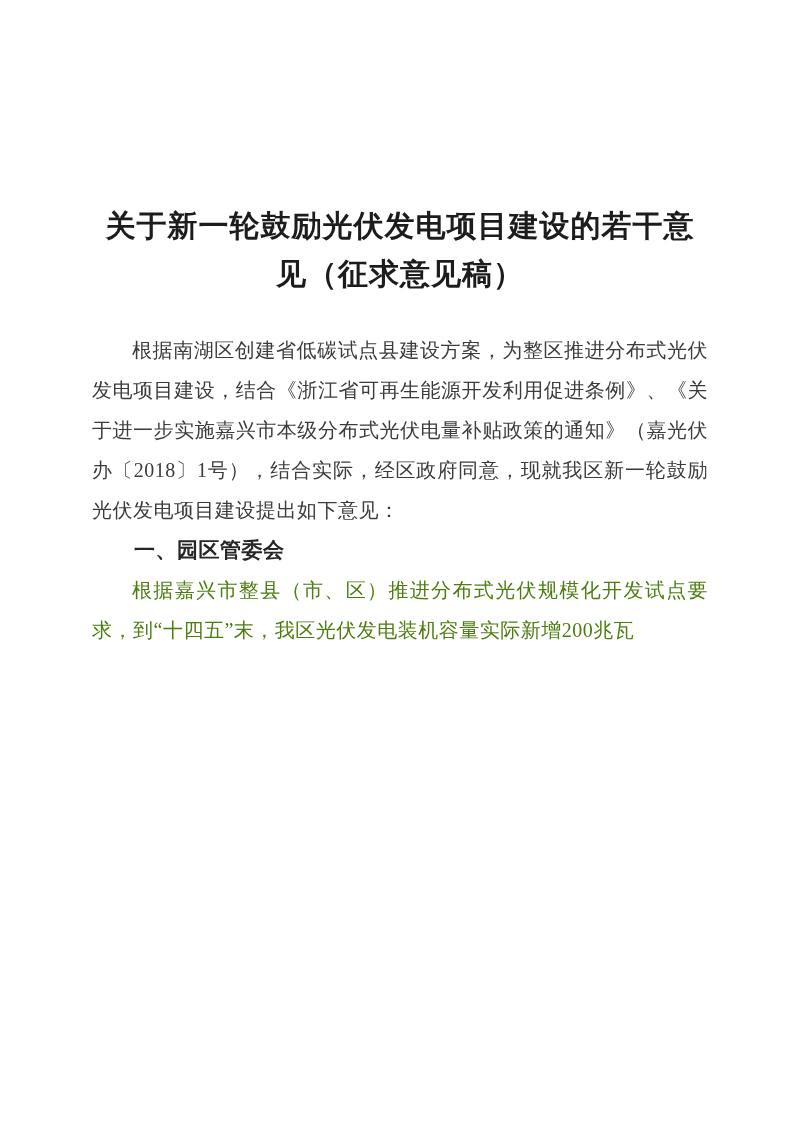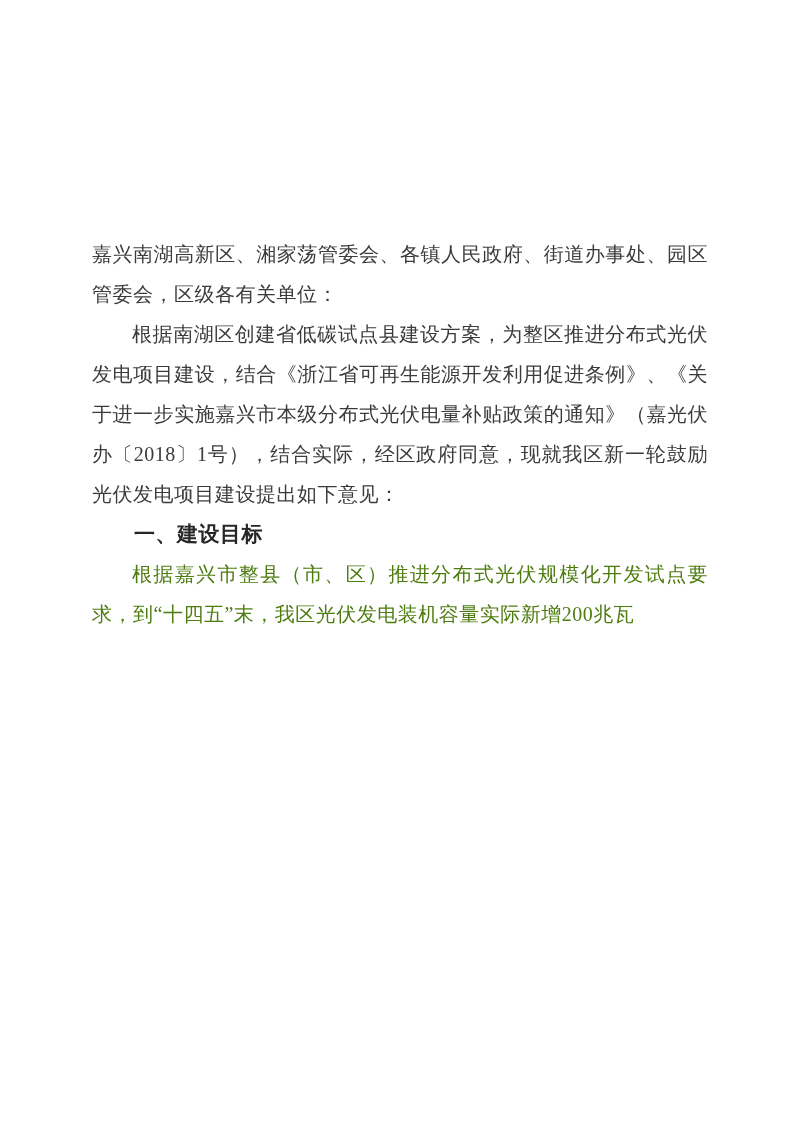--- a/index.html
+++ b/index.html
@@ -57,25 +57,25 @@
     letter-spacing: 0.5px;
   }
   .faded {
     color: #4d7c0f;
   }
 </style>
 </head>
 <body>
 
 <div class="page">
+  <h1 class="title">关于新一轮鼓励光伏发电项目建设的若干意见（征求意见稿）</h1>
 
   <div class="doc-body">
-    <p class="salutation">嘉兴南湖高新区、湘家荡管委会、各镇人民政府、街道办事处、园区管委会，区级各有关单位：</p>
 
     <p class="para">根据南湖区创建省低碳试点县建设方案，为整区推进分布式光伏发电项目建设，结合《浙江省可再生能源开发利用促进条例》、《关于进一步实施嘉兴市本级分布式光伏电量补贴政策的通知》（嘉光伏办〔2018〕1号），结合实际，经区政府同意，现就我区新一轮鼓励光伏发电项目建设提出如下意见：</p>
 
-    <h2 class="heading">一、建设目标</h2>
+    <h2 class="heading">一、园区管委会</h2>
 
 
 
     <p class="para faded">根据嘉兴市整县（市、区）推进分布式光伏规模化开发试点要求，到“十四五”末，我区光伏发电装机容量实际新增200兆瓦</p>
   </div>
 </div>
 
 </body></html>

